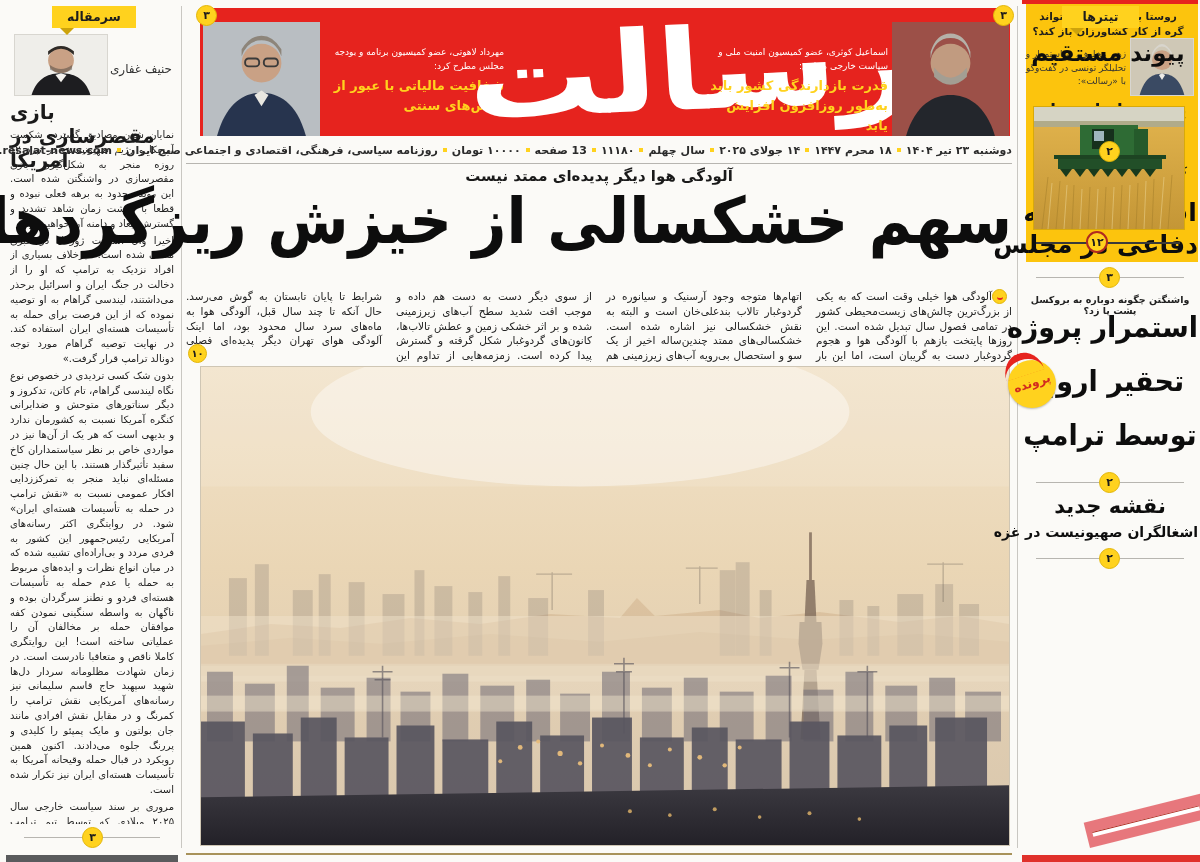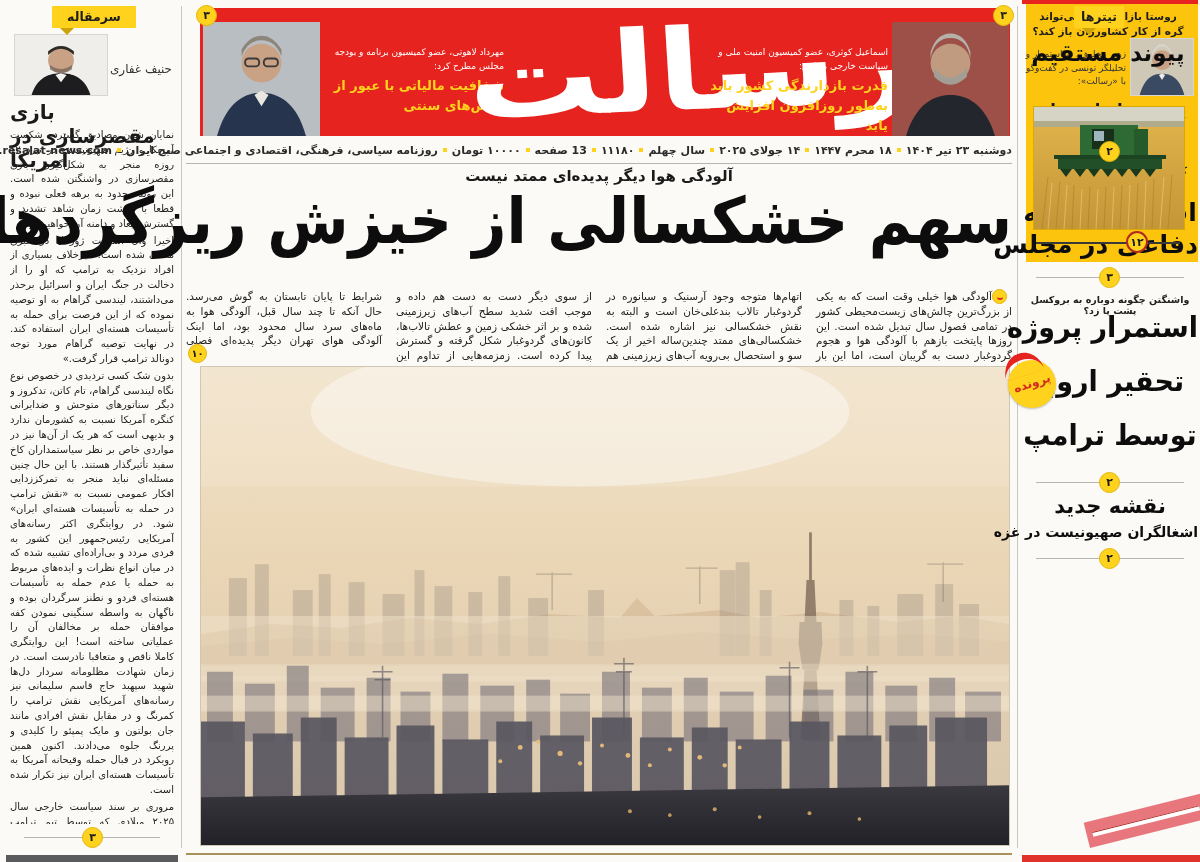--- a/index.html
+++ b/index.html
@@ -58,21 +58,21 @@
   #lede p{margin:0;text-indent:20px;}
   #lede-icon{left:992px;top:289px;width:15px;height:15px;border-radius:50%;background:#ffd21e;
              border:1px solid #e3b607;box-sizing:border-box;z-index:3;}
   #lede-icon:after{content:"";position:absolute;left:4px;top:4px;width:6px;height:4px;
              border-bottom:2px solid #e6231e;border-radius:50%;}
   
   #main-photo{left:200px;top:366px;width:810px;height:480px;border:1px solid #cfc6b4;
               box-sizing:border-box;background:#e8d6ba;}
   
   #sidebar{left:1022px;top:0;width:176px;height:852px;}
-  #sidebar .tab{left:52px;top:6px;width:50px;}
+  #sidebar .tab{left:40px;top:6px;width:77px;}
   #sb1-photo{left:108px;top:38px;width:62px;height:56px;border:1px solid #d8d6d0;}
   #sb1-kicker{left:2px;top:48px;width:102px;font-size:9px;font-weight:normal;line-height:1.5;text-align:right;color:#333;}
   #sb1-title{left:2px;top:98px;width:172px;font-size:16.5px;font-weight:bold;line-height:1.55;text-align:center;}
   #sb2-kicker{left:4px;top:164px;width:168px;}
   .sb-big{position:absolute;width:176px;text-align:center;font-weight:bold;color:#0d0d0d;white-space:nowrap;}
   #sb2-t1{top:198px;font-size:25px;}
   #sb2-t2{top:230px;font-size:25px;}
   #sb3-kicker{left:2px;top:294px;width:172px;font-size:9.5px;font-weight:bold;text-align:center;color:#222;}
   #sb3-t1{top:312px;font-size:27px;transform:scaleY(1.05);}
   #sb3-t2{top:366px;font-size:27px;transform:scaleY(1.05);}
@@ -92,21 +92,21 @@
   #feature{left:2px;top:588px;width:172px;height:262px;background:#fcc40d;z-index:2;}
   #feature .redbar{position:absolute;left:0;top:0;width:100%;height:4px;background:#e6231e;}
   #ft-kicker{position:absolute;left:8px;top:9px;width:156px;font-size:10.5px;font-weight:bold;
              text-align:center;line-height:1.4;color:#1d1d1d;}
   #ft-t1{position:absolute;left:0;top:40px;width:172px;text-align:center;font-size:23px;font-weight:bold;color:#0d0d0d;}
   #ft-t2{position:absolute;left:0;top:70px;width:172px;text-align:center;font-size:23px;font-weight:bold;color:#0d0d0d;}
   #ft-photo{position:absolute;left:11px;top:106px;width:150px;height:122px;border:1px solid #d8a90a;}
   #ft-rule{position:absolute;left:14px;top:242px;width:144px;height:2px;background:#3a3a3a;}
   #ft-pgc{position:absolute;left:64px;top:231px;width:22px;height:22px;border-radius:50%;
           background:#ffd21e;border:2px solid #b02a20;box-sizing:border-box;color:#1c1c1c;
-          font-size:11px;font-weight:bold;display:flex;align-items:center;justify-content:center;margin-left:40px;}
+          font-size:11px;font-weight:bold;display:flex;align-items:center;justify-content:center;}
   
   #bottom-left-bar{left:6px;top:855px;width:172px;height:7px;background:#5a5b5d;}
   #bottom-center-line{left:186px;top:853px;width:826px;height:2px;background:#a8925a;}
   #bottom-right-bar{left:1022px;top:855px;width:178px;height:7px;background:#e0312b;}
   #corner-ribbon{left:1090px;top:822px;width:130px;height:26px;background:rgba(226,90,96,.82);
                  transform:rotate(-14deg);transform-origin:left bottom;z-index:6;}
   #corner-ribbon .ruler{position:absolute;left:6px;top:11px;width:110px;height:4px;background:#fff;
                  border-top:1px solid #b02a20;}
 </style>
 </head>

